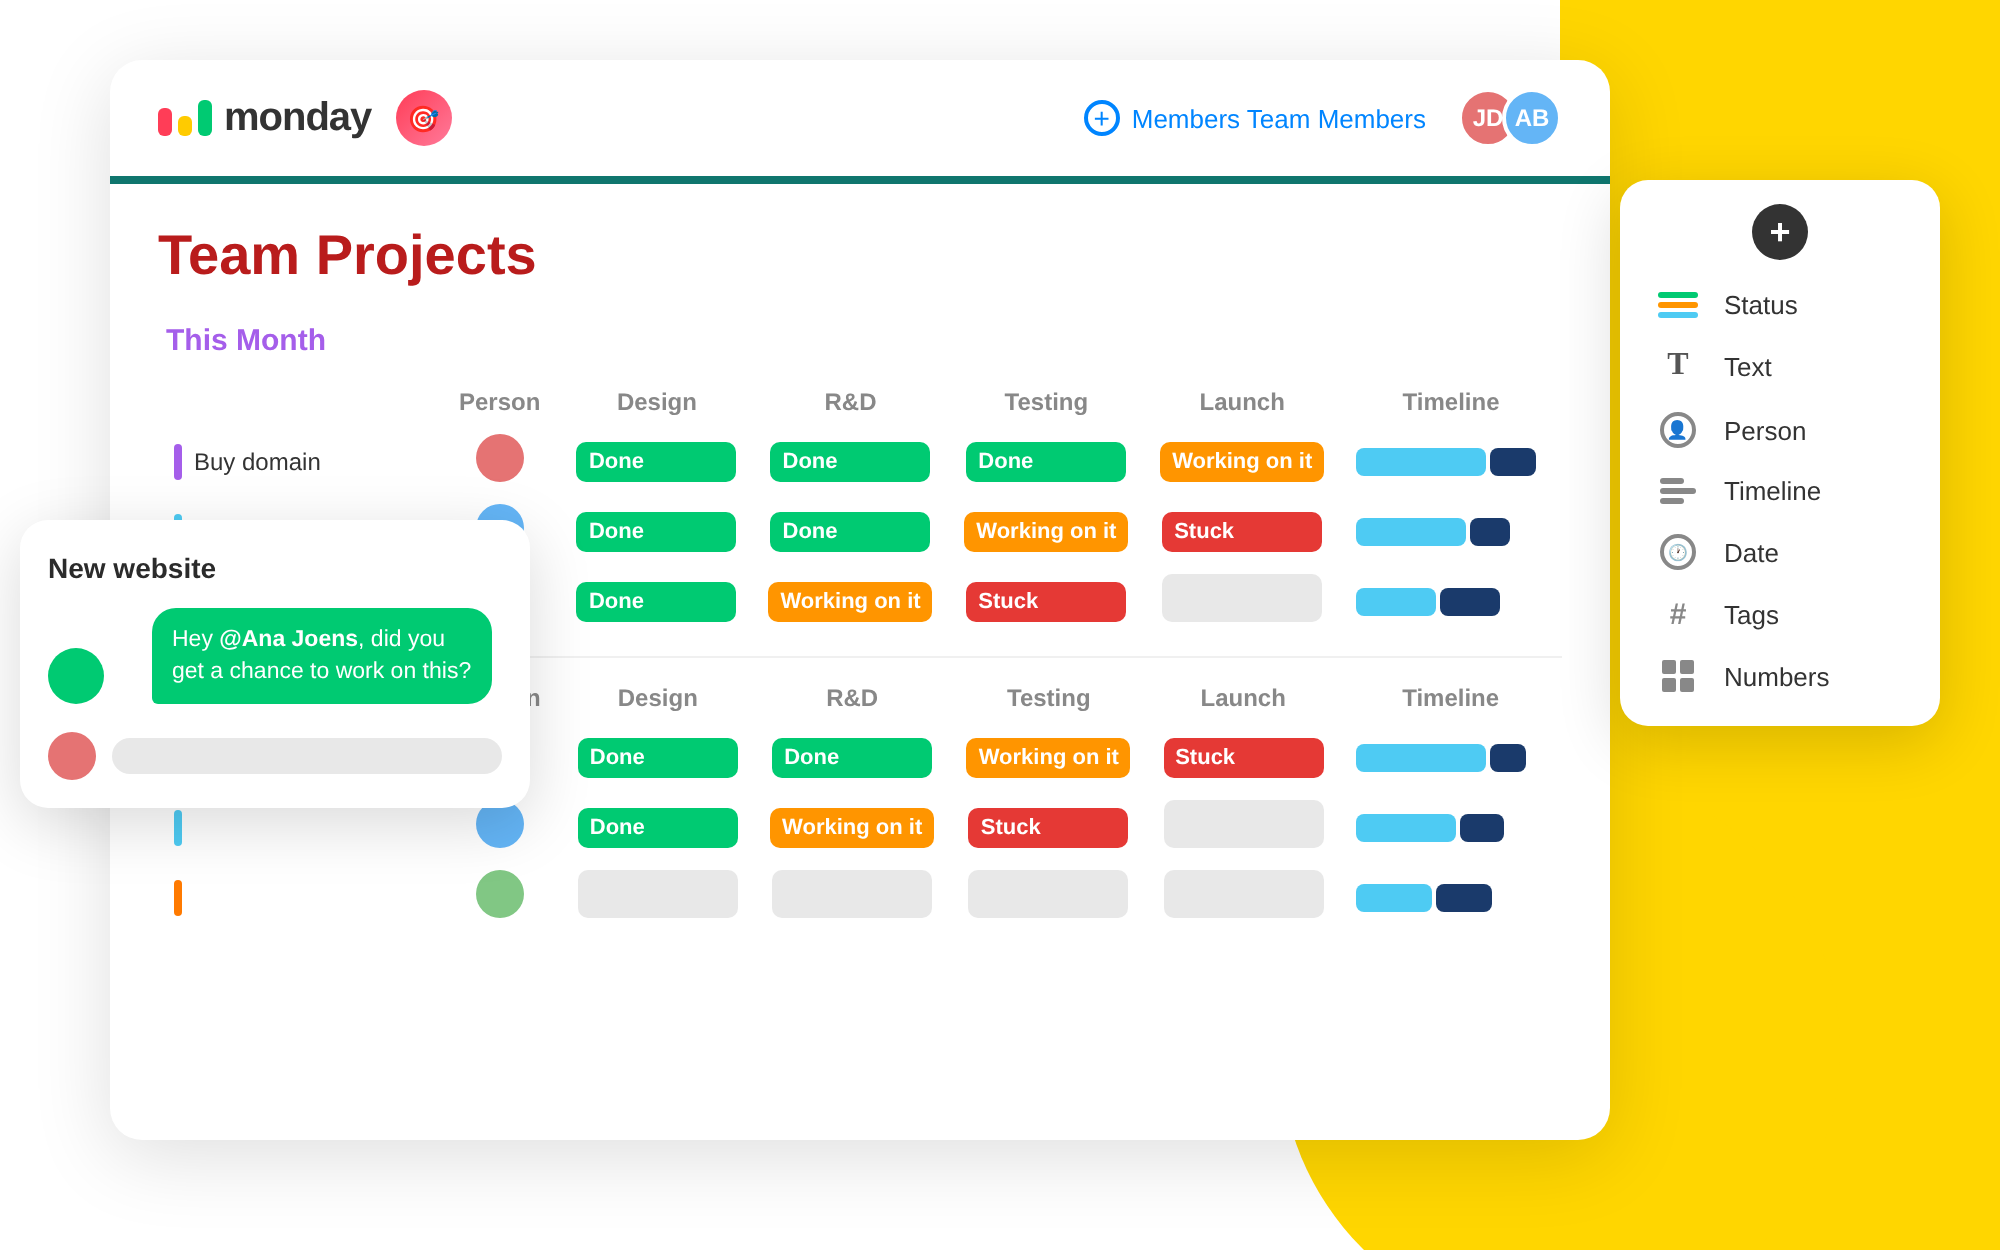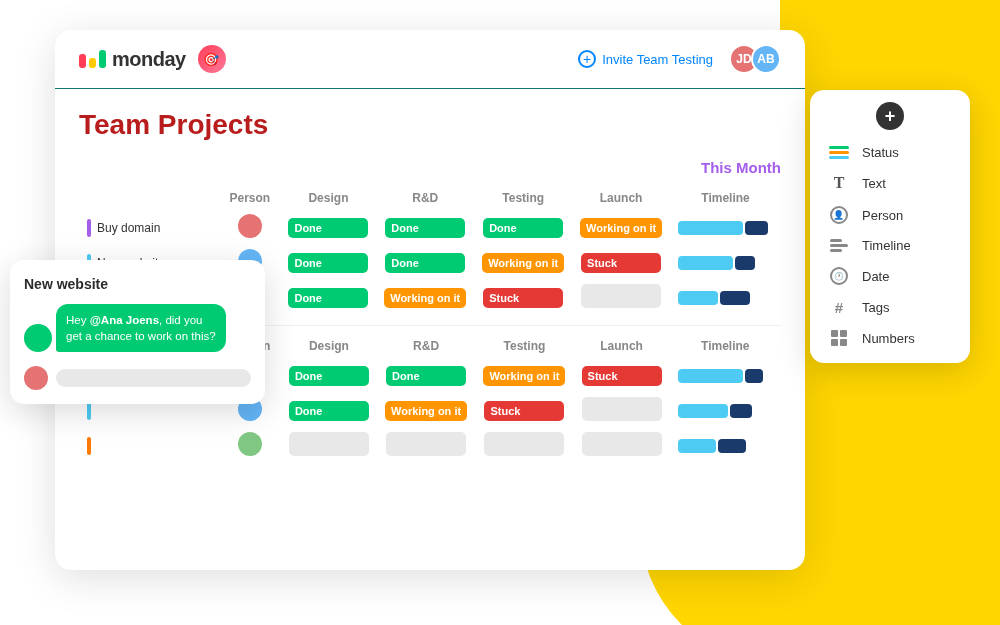--- a/index.html
+++ b/index.html
@@ -46,21 +46,21 @@
       z-index: 2;
       overflow: hidden;
     }
 
     
     .header {
       display: flex;
       align-items: center;
       justify-content: space-between;
       padding: 14px 24px;
-      border-bottom: 1px solid #0f766e;
+      border-bottom: 4px solid #0f766e;
     }
     .logo-area {
       display: flex;
       align-items: center;
       gap: 12px;
     }
     .monday-logo {
       display: flex;
       align-items: center;
       gap: 6px;
@@ -155,21 +155,20 @@
       margin-bottom: 18px;
     }
 
     
     .section-label {
       font-size: 15px;
       font-weight: 700;
       color: #A55EEA;
       margin-bottom: 10px;
       padding-left: 4px;
-      text-align: right;
     }
     .project-table {
       width: 100%;
       border-collapse: collapse;
       font-size: 12px;
     }
     .project-table th {
       text-align: center;
       color: #888;
       font-weight: 600;
@@ -274,21 +273,21 @@
       margin-bottom: 12px;
     }
     .chat-messages {
       display: flex;
       flex-direction: column;
       gap: 10px;
     }
     .chat-msg {
       display: flex;
       align-items: flex-end;
-      gap: 4px;
+      gap: 24px;
     }
     .chat-msg.right {
       flex-direction: row-reverse;
     }
     .chat-avatar {
       width: 28px;
       height: 28px;
       border-radius: 50%;
       flex-shrink: 0;
     }
@@ -467,21 +466,21 @@
           <div class="logo-dot logo-dot-2"></div>
           <div class="logo-dot logo-dot-3"></div>
         </div>
         <span class="logo-text">monday</span>
       </div>
       <div class="logo-icon-circle">🎯</div>
     </div>
     <div class="header-right">
       <button class="invite-btn">
         <div class="invite-btn-plus">+</div>
-        <span>Invite Team Testing</span>
+        <span>Members Team Members</span>
       </button>
       <div class="avatar-group">
         <div class="avatar avatar-1">JD</div>
         <div class="avatar avatar-2">AB</div>
       </div>
     </div>
   </div>
 
   <div class="main-content">
     <h1 class="page-title">Team Projects</h1>

